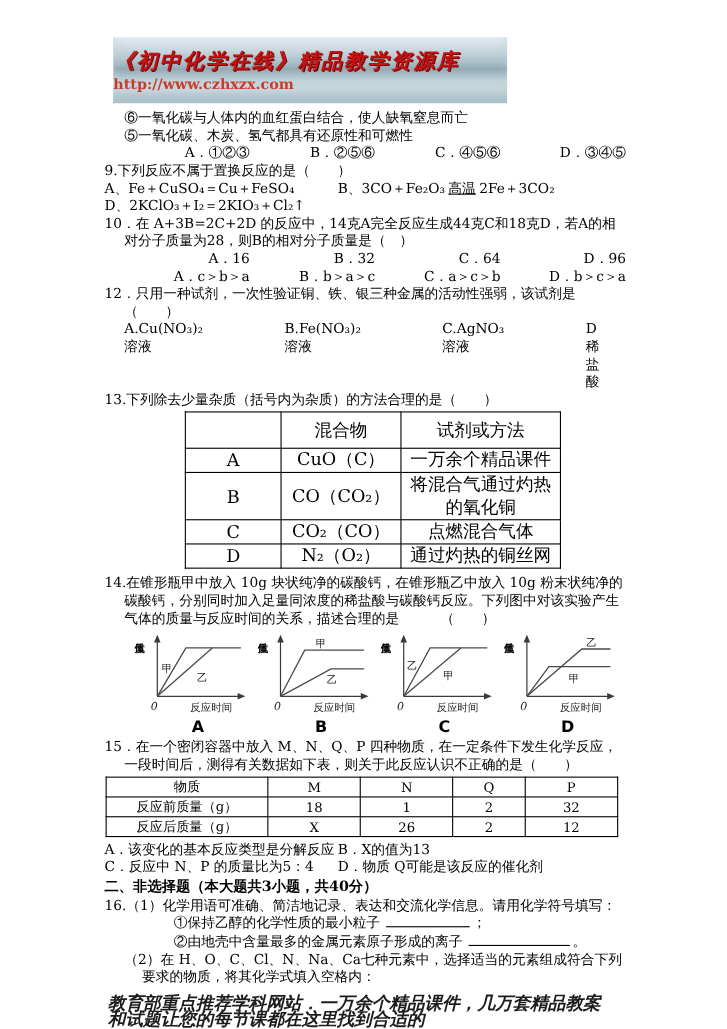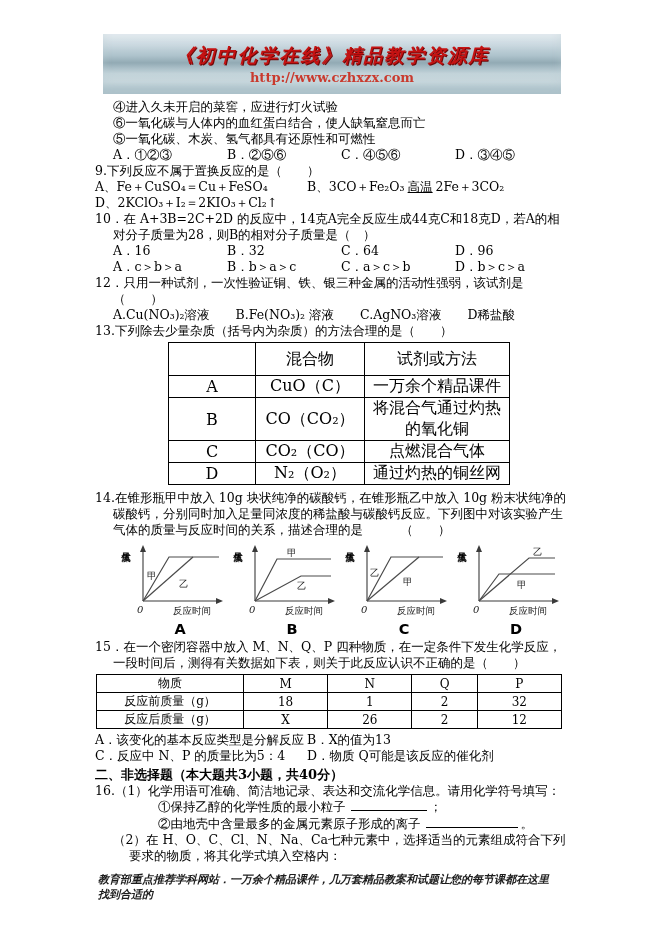--- a/index.html
+++ b/index.html
@@ -5,44 +5,44 @@
   html,body { margin:0; padding:0; }
   body {
     width:661px; height:935px; background:#ffffff; overflow:hidden;
     font-family:"DejaVu Serif","Liberation Serif",serif;
     font-size:12.5px; color:#000; position:relative;
   }
   .page { padding:34px 0 0 95px; width:474px; }
 
   
   .banner {
-    width:458px; height:60px; margin-left:8px; margin-bottom:5px;
+    width:358px; height:60px; margin-left:8px; margin-bottom:5px;
     background:
       linear-gradient(180deg,
         #d9e3e9 0%, #c6d5dd 20%, #aec3cc 36%, #92aab4 48%,
         #a8bdc6 56%, #c3d4da 66%, #cedce1 80%, #bed1d8 92%, #c8d8de 100%);
-    display:flex; flex-direction:column; align-items:center; justify-content:center;
+    display:flex; flex-direction:column; align-items:flex-start; justify-content:center;
     box-shadow: inset 0 -14px 18px -10px #9fb6bf, inset 0 10px 14px -8px #e6edf1;
   }
   .banner-title {
     font-weight:bold; font-style:italic; font-size:19px; letter-spacing:2px;
     color:#c51212; text-shadow:1px 1px 0 #6e0808;
   }
   .banner-url { font-weight:bold; font-size:13px; color:#c93a2e; margin-top:1px; }
 
   .t { line-height:16px; }
   .ind { padding-left:18px; }
   .q  { padding-left:18px; text-indent:-18px; line-height:16px; }
   .q0 { line-height:16px; }
 
   .opts4 { display:flex; padding-left:18px; line-height:16px; }
-  .opts4 .o { width:114px; }
+  .opts4 .o { width:114px;text-align:right; }
   .opts2 { display:flex; line-height:16px; }
   .opts2 .o1 { width:212px; }
-  .opts12 { display:flex; padding-left:18px; line-height:16px; }
+  .opts12 { display:flex; padding-left:18px; line-height:16px;gap:48px; }
   .opts12 .o { margin-right:26px; }
 
   .cond { text-decoration:underline; margin:0 3px; }
 
   table { border-collapse:collapse; }
   td { border:1px solid #000; text-align:center; padding:0 4px; }
 
   .tbl13 { margin:3px 0 5px 73px; }
   .tbl13 td { font-size:16px; }
   .tbl13 .c1 { width:78px; } .tbl13 .c2 { width:100px; } .tbl13 .c3 { width:136px; }
@@ -78,36 +78,35 @@
   .q162 { padding-left:34px; text-indent:-16px; line-height:16px; }
 
   .blank {
     display:inline-block; width:76px; height:11px;
     border-bottom:1px solid #000; margin:0 2px;
   }
   .blank.wide { width:92px; }
 
   .footer {
     margin-top:8px; margin-left:3px; width:452px;
-    font-size:11px; font-weight:bold; font-style:italic;
+    font-size:16px; font-weight:bold; font-style:italic;
     color:#1c1c1c; line-height:15px;
   }
 </style>
 </head>
 <body>
 
 <div class="page">
 
   <div class="banner">
     <div class="banner-title">《初中化学在线》精品教学资源库</div>
     <div class="banner-url">http://www.czhxzx.com</div>
   </div>
 
   <div>
-    <div class="t ind">④进入久未开启的菜窖，应进行灯火试验</div>
     <div class="t ind">⑥一氧化碳与人体内的血红蛋白结合，使人缺氧窒息而亡</div>
     <div class="t ind">⑤一氧化碳、木炭、氢气都具有还原性和可燃性</div>
     <div class="opts4">
       <span class="o">A．①②③</span>
       <span class="o">B．②⑤⑥</span>
       <span class="o">C．④⑤⑥</span>
       <span class="o">D．③④⑤</span>
     </div>
   </div>
 

